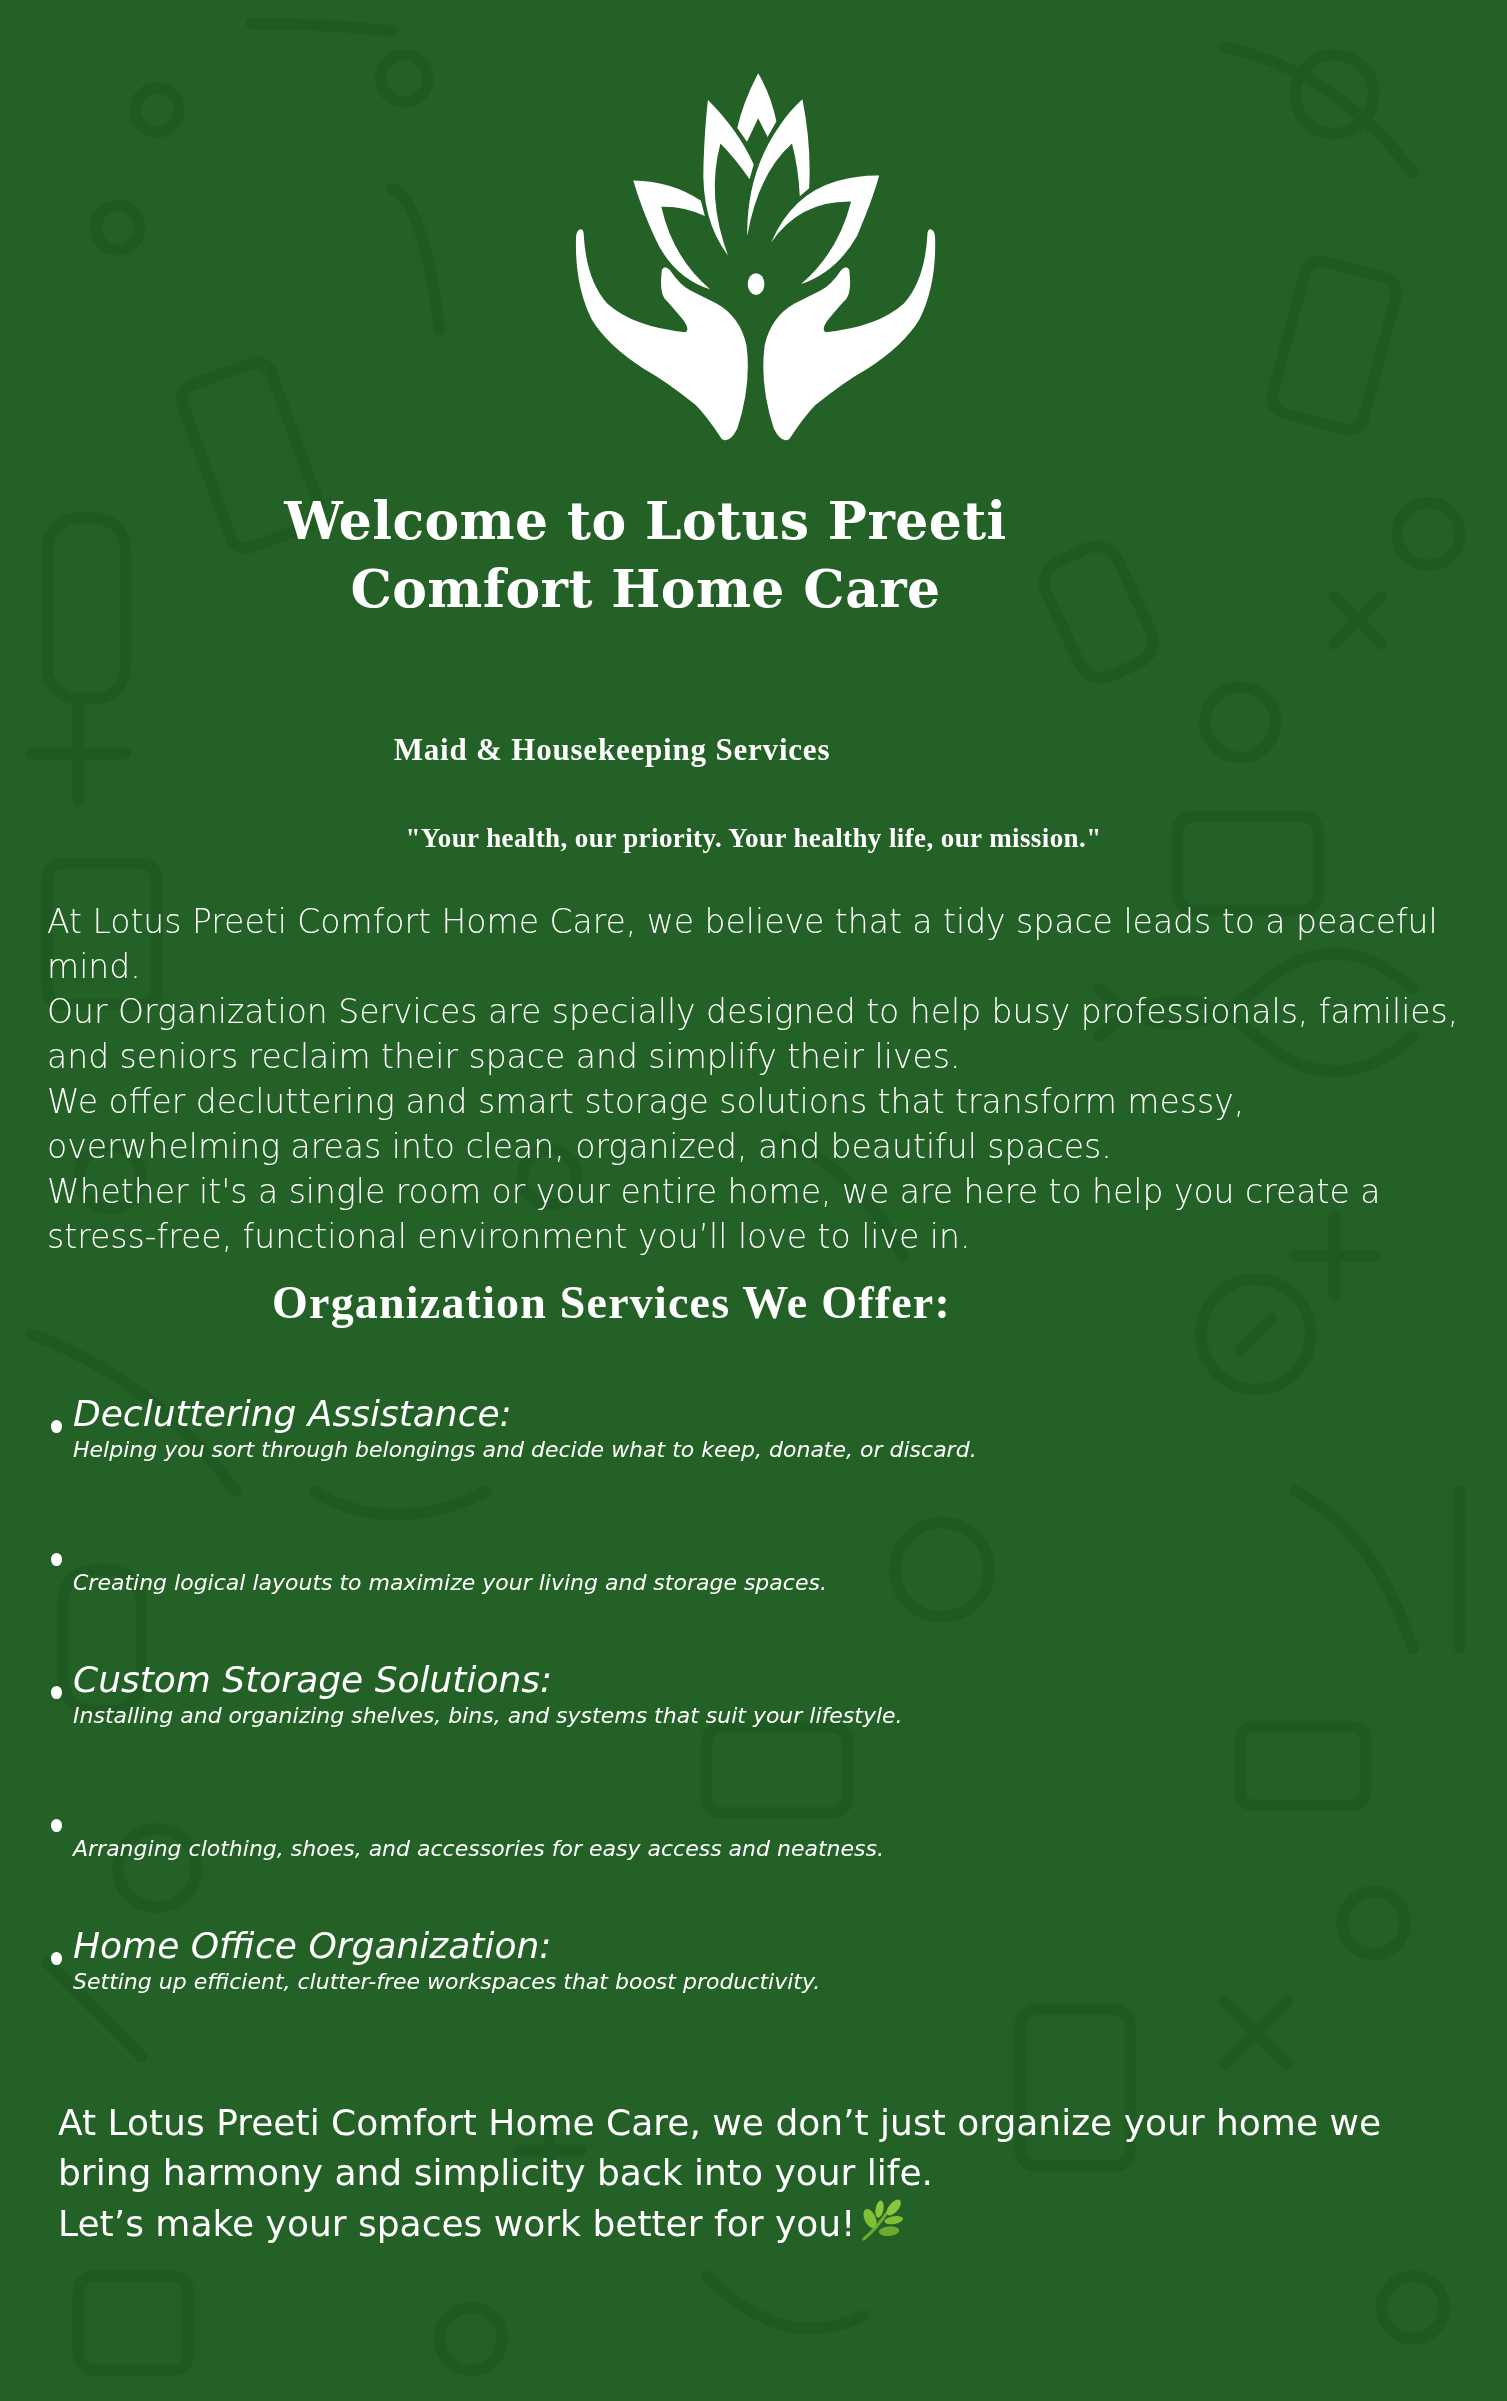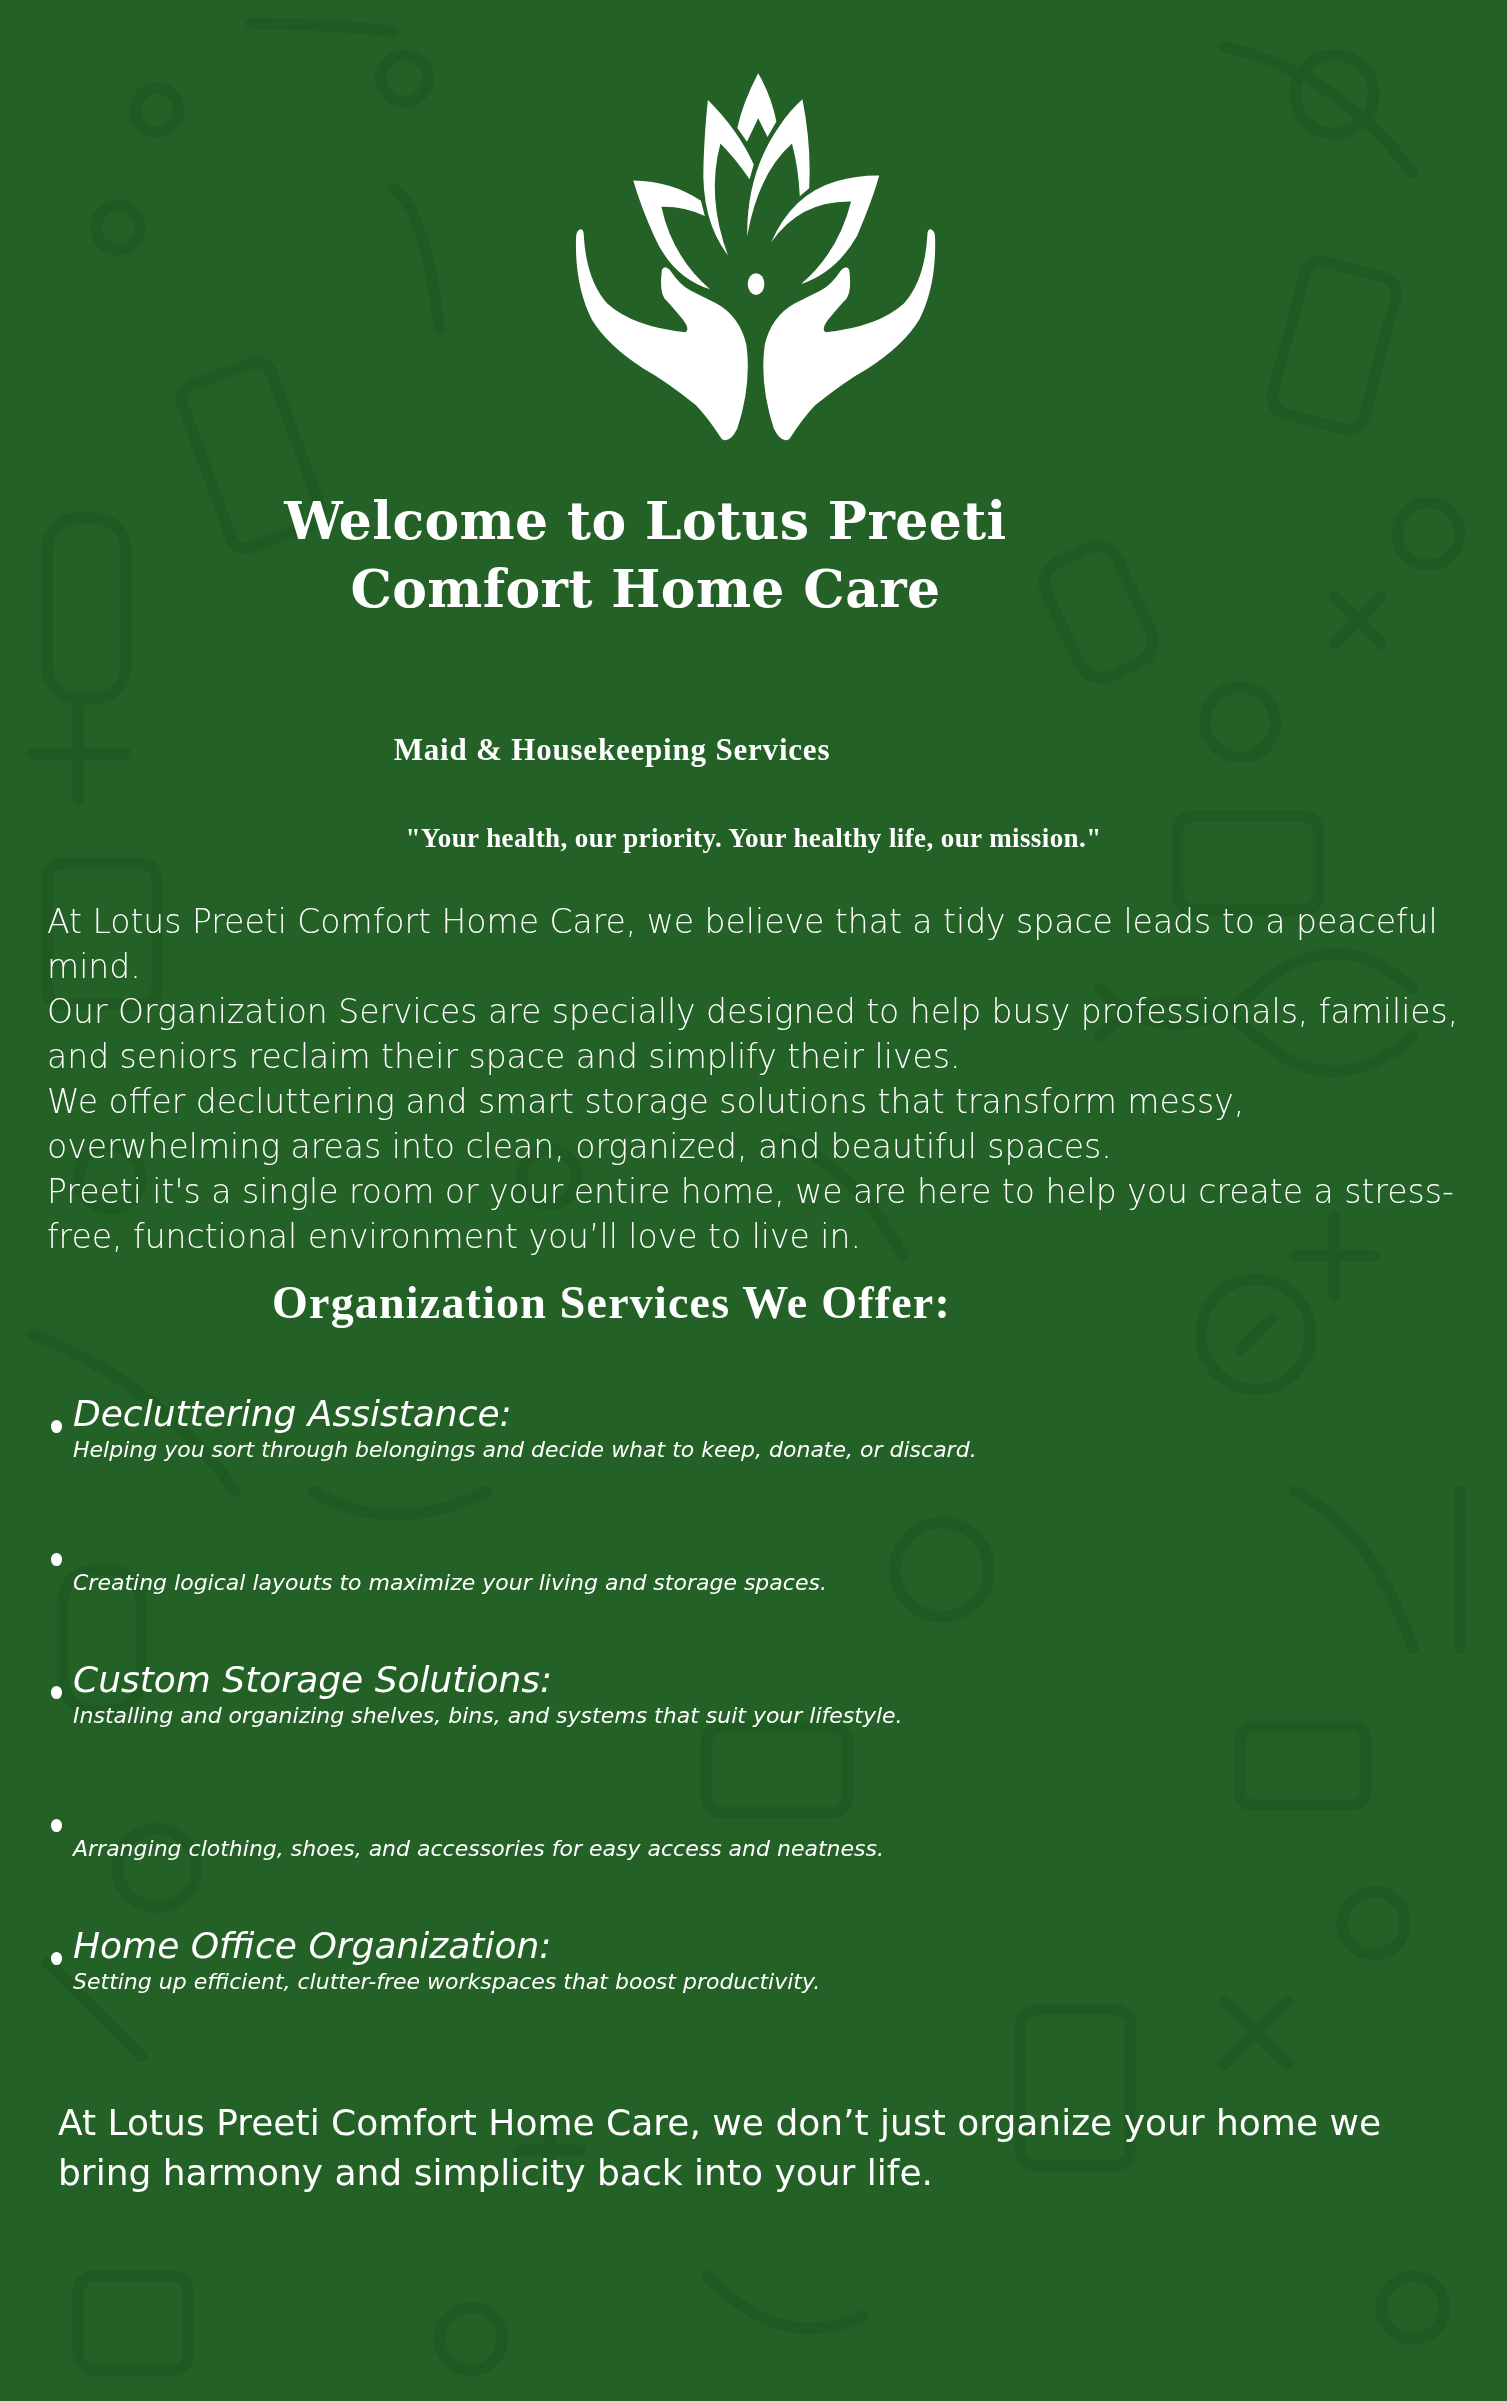--- a/index.html
+++ b/index.html
@@ -233,21 +233,21 @@
   </h1>
 
   <div class="subtitle">Maid &amp; Housekeeping Services</div>
 
   <div class="tagline">"Your health, our priority. Your healthy life, our mission."</div>
 
   <div class="intro">
     <p>At Lotus Preeti Comfort Home Care, we believe that a tidy space leads to a peaceful mind.</p>
     <p>Our Organization Services are specially designed to help busy professionals, families, and seniors reclaim their space and simplify their lives.</p>
     <p>We offer decluttering and smart storage solutions that transform messy, overwhelming areas into clean, organized, and beautiful spaces.</p>
-    <p>Preeti it's a single room or your entire home, we are here to help you create a stress-free, functional environment you’ll love to live in.</p>
+    <p>Whether it's a single room or your entire home, we are here to help you create a stress-free, functional environment you’ll love to live in.</p>
   </div>
 
   <h2 class="services-heading" style="margin:0;">Organization Services We Offer:</h2>
 
   <ul class="services-list">
     <li class="service-item">
       <span class="service-bullet"></span>
       <span class="service-title">Decluttering Assistance:</span>
       <span class="service-desc">Helping you sort through belongings and decide what to keep, donate, or discard.</span>
     </li>
@@ -266,16 +266,24 @@
     </li>
     <li class="service-item">
       <span class="service-bullet"></span>
       <span class="service-title">Home Office Organization:</span>
       <span class="service-desc">Setting up efficient, clutter-free workspaces that boost productivity.</span>
     </li>
   </ul>
 
   <div class="closing">
     <p>At Lotus Preeti Comfort Home Care, we don’t just organize your home we bring harmony and simplicity back into your life.</p>
+    <p><span>Let’s make your spaces work better for you!</span><span class="herb-icon"><svg viewBox="0 0 62 56" xmlns="http://www.w3.org/2000/svg">
+          <path d="M6 52 Q 20 40 30 26 Q 38 14 50 6" stroke="#6bab2f" stroke-width="4" fill="none" stroke-linecap="round"></path>
+          <ellipse cx="14" cy="26" rx="7" ry="13" fill="#7fbf35" transform="rotate(-25 14 26)"></ellipse>
+          <ellipse cx="26" cy="14" rx="5" ry="11" fill="#8cc63f" transform="rotate(10 26 14)"></ellipse>
+          <ellipse cx="44" cy="12" rx="6" ry="12" fill="#8cc63f" transform="rotate(40 44 12)"></ellipse>
+          <ellipse cx="44" cy="28" rx="12" ry="5" fill="#7fbf35" transform="rotate(-10 44 28)"></ellipse>
+          <ellipse cx="38" cy="42" rx="13" ry="6" fill="#6bab2f" transform="rotate(-5 38 42)"></ellipse>
+        </svg></span></p>
   </div>
 
 </div>
 
 
 </body></html>

